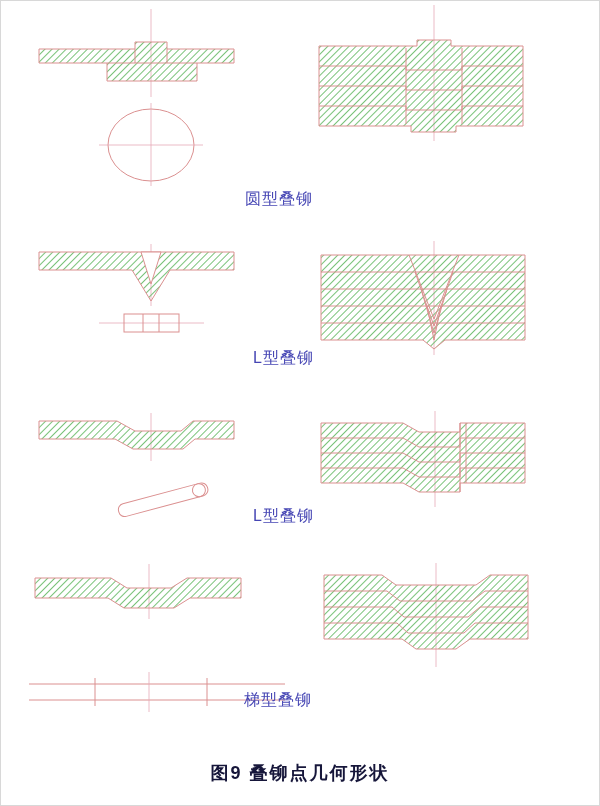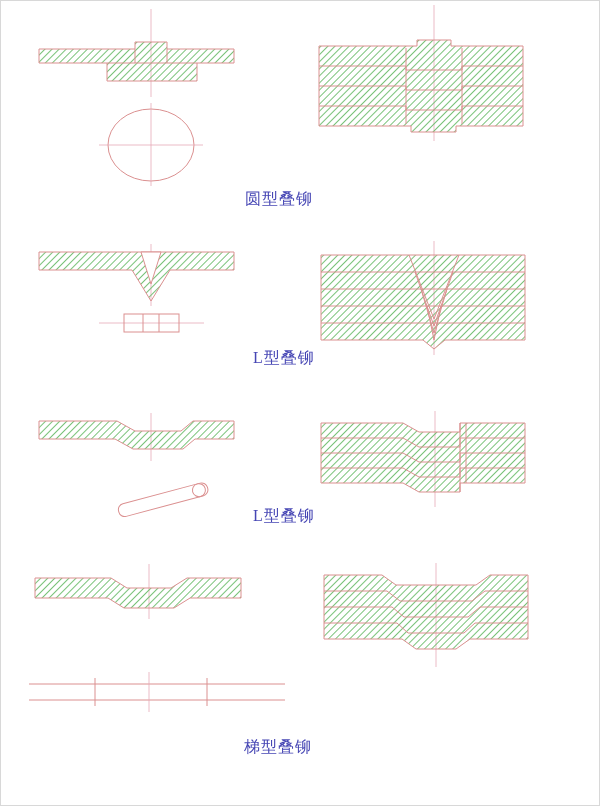--- a/index.html
+++ b/index.html
@@ -6,21 +6,21 @@
     --hatch:#79c279;
     --outline:#db9090;
     --centerline:#e6aab8;
     --caption:#4646b4;
     --title:#16163a;
   }
   html,body{margin:0;padding:0;background:#e9e9e9;}
   .page{
     position:relative;width:600px;height:806px;background:#ffffff;
     border:1px solid #d8d8d8;box-sizing:border-box;overflow:hidden;
-    font-family:Liberation Serif, serif;
+    font-family:Liberation Sans, sans-serif;
   }
   .fig{position:absolute;}
   .outline{stroke:var(--outline);fill:none;stroke-width:1;}
   .hatched{stroke:var(--outline);stroke-width:1;}
   .hatchline{stroke:var(--hatch);stroke-width:1;}
   .cl{stroke:var(--centerline);stroke-width:.8;fill:none;}
   .notch{fill:#ffffff;stroke:var(--outline);stroke-width:1;}
   .caption{
     position:absolute;color:var(--caption);font-size:16px;letter-spacing:1px;
     white-space:nowrap;
@@ -141,16 +141,17 @@
     <line class="cl" x1="120" y1="0" x2="120" y2="104"></line>
     <path class="hatched" fill="url(#h8)" d="M8,12 L66,12 L80,22 L160,22 L174,12 L212,12 L212,76 L154,76 L140,86 L100,86 L86,76 L8,76 Z"></path>
     <path class="outline" d="M8,28 L71,28 L84,38 L156,38 L169,28 L212,28
          M8,44 L76,44 L88,54 L152,54 L164,44 L212,44
          M8,60 L81,60 L92,70 L148,70 L159,60 L212,60"></path>
   </svg>
 
   <div class="caption" style="left:244px;top:188px">圆型叠铆</div>
   <div class="caption" style="left:252px;top:347px">L型叠铆</div>
   <div class="caption" style="left:252px;top:505px">L型叠铆</div>
-  <div class="caption" style="left:243px;top:736px">梯型叠铆</div>
+  <div class="caption" style="left:243px;top:689px">梯型叠铆</div>
 
+  <div class="title">图9 叠铆点几何形状</div>
 
 </div>
 
 </body></html>

